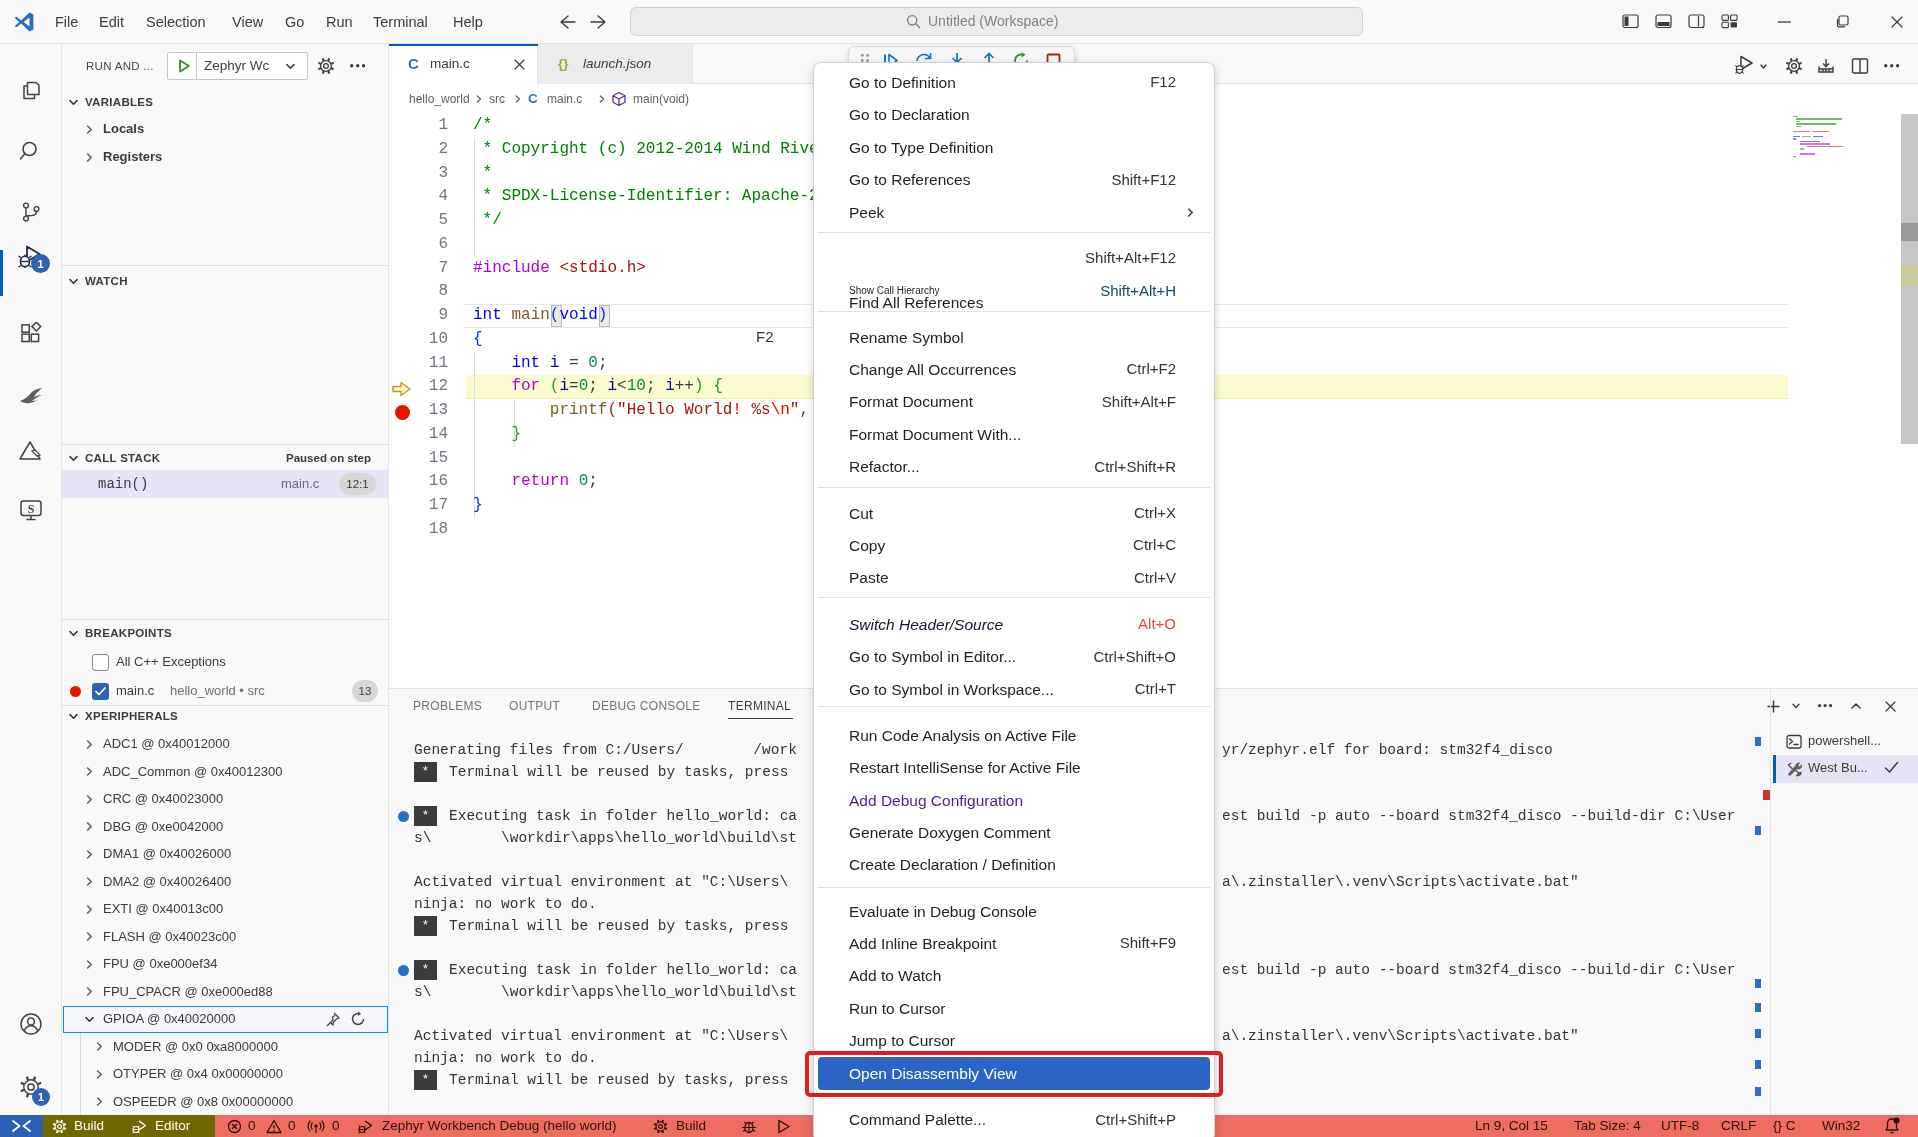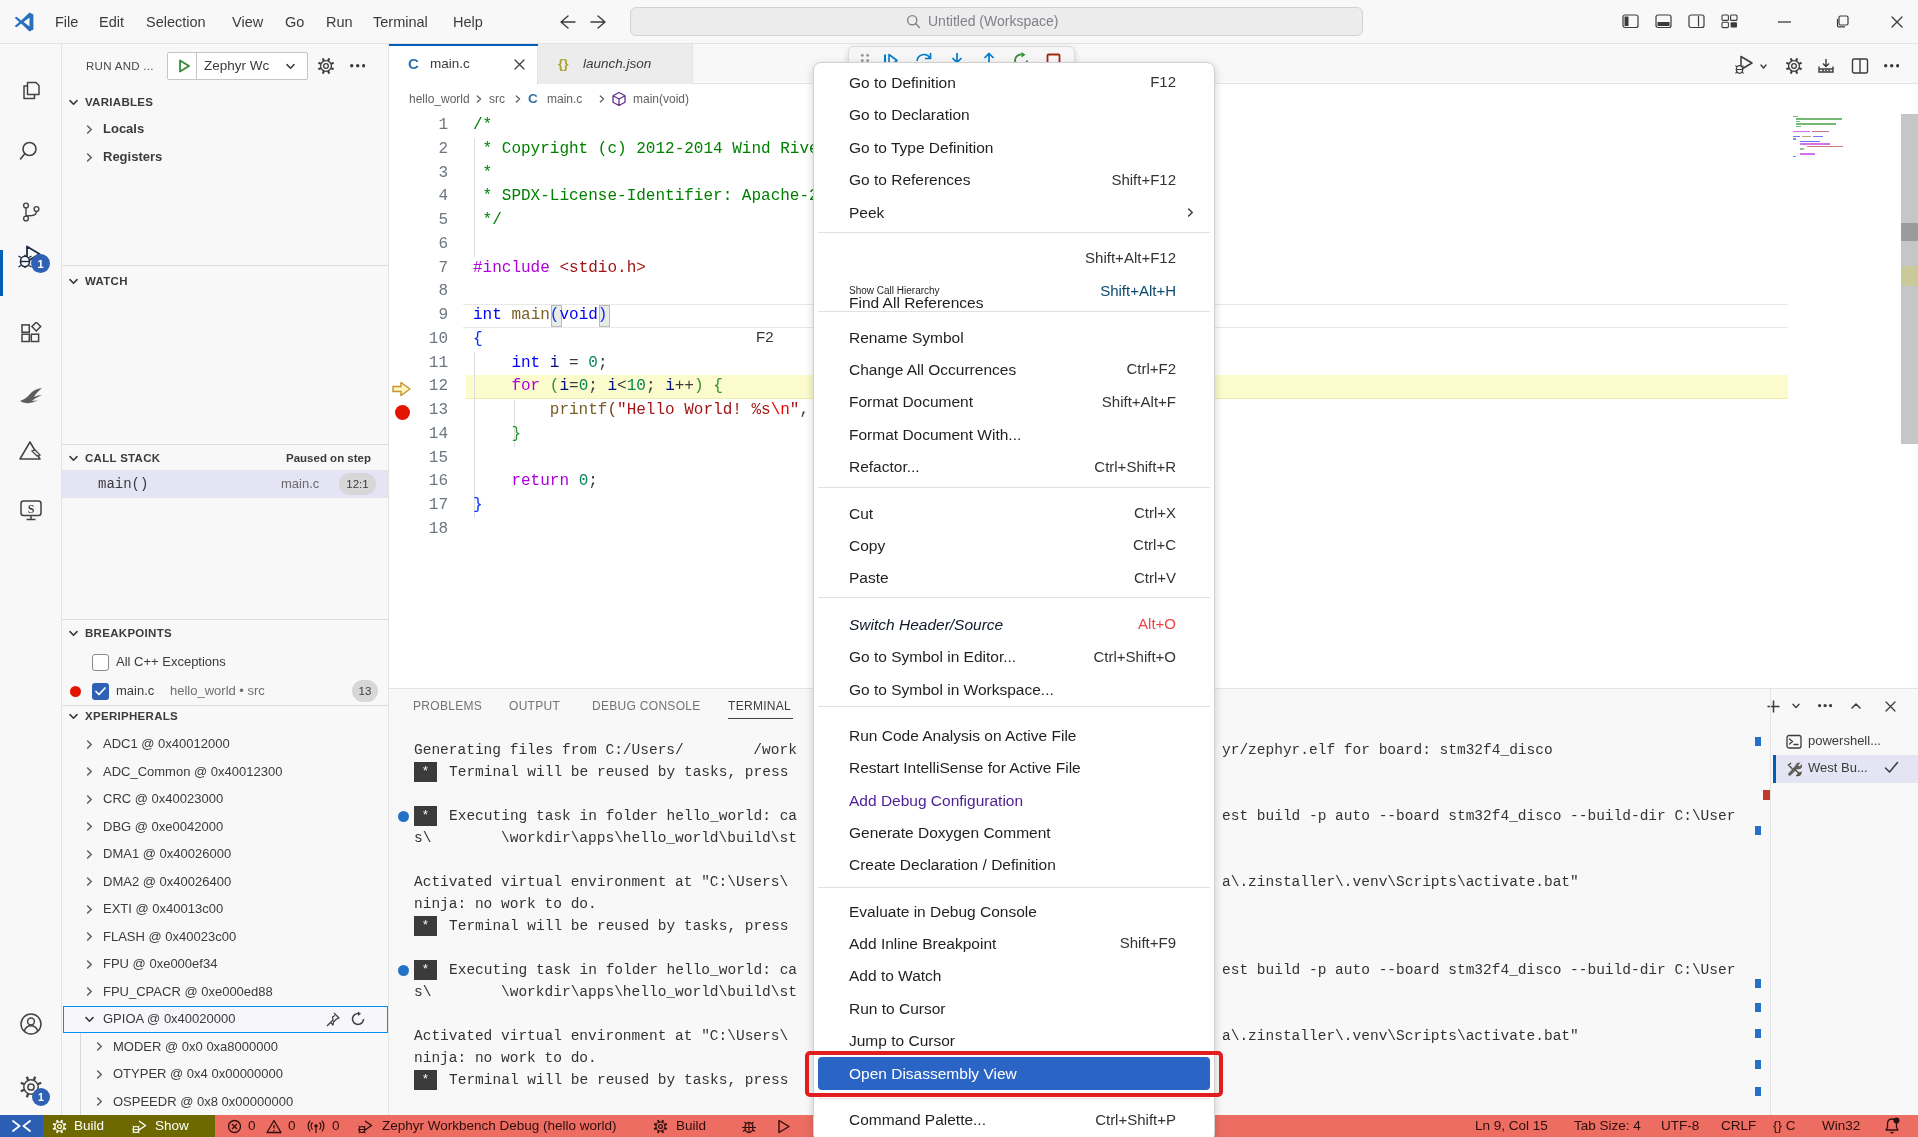--- a/index.html
+++ b/index.html
@@ -475,21 +475,21 @@
       <line x1="5.8" y1="3.3" x2="4.9" y2="1.1" stroke="#ffffff" stroke-width="2.0"></line>
       <line x1="9.2" y1="3.3" x2="10.1" y2="1.1" stroke="#ffffff" stroke-width="2.0"></line>
       <line x1="11.7" y1="5.8" x2="13.9" y2="4.9" stroke="#ffffff" stroke-width="2.0"></line>
     </svg>
 <div style="position:absolute;left:74px;top:1116.0px;height:20px;line-height:20px;font-size:13.5px;color:#ffffff;white-space:pre;">Build</div>
 <svg style="position:absolute;left:130px;top:1118px" width="17" height="17" viewBox="0 0 17 17">
       <path d="M9 3 L15.5 7.5 L9 12" stroke="#fff" stroke-width="1.5" fill="none" stroke-linejoin="round"></path>
       <circle cx="6" cy="11.5" r="3" fill="none" stroke="#fff" stroke-width="1.2"></circle>
       <path d="M3 11.5 H9 M4 9 L2.5 8 M4 14 L2.5 15 M8 9 L9.5 8 M8 14 L9.5 15" stroke="#fff" stroke-width="1"></path>
     </svg>
-<div style="position:absolute;left:155px;top:1116.0px;height:20px;line-height:20px;font-size:13.5px;color:#ffffff;white-space:pre;">Show</div>
+<div style="position:absolute;left:155px;top:1116.0px;height:20px;line-height:20px;font-size:13.5px;color:#ffffff;white-space:pre;">Editor</div>
 <svg style="position:absolute;left:227px;top:1118.5px" width="15" height="15" viewBox="0 0 15 15">
       <circle cx="7.5" cy="7.5" r="6" stroke="#2e0e0c" stroke-width="1.3" fill="none"></circle>
       <path d="M5 5 L10 10 M10 5 L5 10" stroke="#2e0e0c" stroke-width="1.3"></path>
     </svg>
 <div style="position:absolute;left:248px;top:1116.0px;height:20px;line-height:20px;font-size:13.5px;color:#2e0e0c;white-space:pre;">0</div>
 <svg style="position:absolute;left:266px;top:1118.5px" width="16" height="15" viewBox="0 0 16 15">
       <path d="M8 1.5 L15 13.5 H1 Z" stroke="#2e0e0c" stroke-width="1.3" fill="none" stroke-linejoin="round"></path>
       <path d="M8 6 V9.5" stroke="#2e0e0c" stroke-width="1.3"></path>
       <circle cx="8" cy="11.7" r="0.8" fill="#2e0e0c"></circle>
     </svg>
@@ -604,20 +604,21 @@
 <div style="position:absolute;left:756px;top:502.0px;width:420px;height:22px;line-height:22px;font-size:15px;color:#333333;text-align:right;white-space:pre;">Ctrl+X</div>
 <div style="position:absolute;left:849px;top:533.5px;height:23px;line-height:23px;font-size:15.5px;color:#1f1f1f;white-space:pre;">Copy</div>
 <div style="position:absolute;left:756px;top:534.0px;width:420px;height:22px;line-height:22px;font-size:15px;color:#333333;text-align:right;white-space:pre;">Ctrl+C</div>
 <div style="position:absolute;left:849px;top:566.0px;height:23px;line-height:23px;font-size:15.5px;color:#1f1f1f;white-space:pre;">Paste</div>
 <div style="position:absolute;left:756px;top:566.5px;width:420px;height:22px;line-height:22px;font-size:15px;color:#333333;text-align:right;white-space:pre;">Ctrl+V</div>
 <div style="position:absolute;left:849px;top:612.5px;height:23px;line-height:23px;font-size:15.5px;color:#0f172a;white-space:pre;font-style:italic;">Switch Header/Source</div>
 <div style="position:absolute;left:756px;top:613.0px;width:420px;height:22px;line-height:22px;font-size:15px;color:#ef4444;text-align:right;white-space:pre;">Alt+O</div>
 <div style="position:absolute;left:849px;top:645.0px;height:23px;line-height:23px;font-size:15.5px;color:#1f1f1f;white-space:pre;">Go to Symbol in Editor...</div>
 <div style="position:absolute;left:756px;top:645.5px;width:420px;height:22px;line-height:22px;font-size:15px;color:#333333;text-align:right;white-space:pre;">Ctrl+Shift+O</div>
 <div style="position:absolute;left:849px;top:677.5px;height:23px;line-height:23px;font-size:15.5px;color:#1f1f1f;white-space:pre;">Go to Symbol in Workspace...</div>
+<div style="position:absolute;left:756px;top:678.0px;width:420px;height:22px;line-height:22px;font-size:15px;color:#333333;text-align:right;white-space:pre;">Ctrl+T</div>
 <div style="position:absolute;left:849px;top:723.5px;height:23px;line-height:23px;font-size:15.5px;color:#1f1f1f;white-space:pre;">Run Code Analysis on Active File</div>
 <div style="position:absolute;left:849px;top:756.0px;height:23px;line-height:23px;font-size:15.5px;color:#1f1f1f;white-space:pre;">Restart IntelliSense for Active File</div>
 <div style="position:absolute;left:849px;top:788.5px;height:23px;line-height:23px;font-size:15.5px;color:#4c1d95;white-space:pre;">Add Debug Configuration</div>
 <div style="position:absolute;left:849px;top:820.5px;height:23px;line-height:23px;font-size:15.5px;color:#1f1f1f;white-space:pre;">Generate Doxygen Comment</div>
 <div style="position:absolute;left:849px;top:853.0px;height:23px;line-height:23px;font-size:15.5px;color:#1f1f1f;white-space:pre;">Create Declaration / Definition</div>
 <div style="position:absolute;left:849px;top:899.5px;height:23px;line-height:23px;font-size:15.5px;color:#1f1f1f;white-space:pre;">Evaluate in Debug Console</div>
 <div style="position:absolute;left:849px;top:931.5px;height:23px;line-height:23px;font-size:15.5px;color:#1f1f1f;white-space:pre;">Add Inline Breakpoint</div>
 <div style="position:absolute;left:756px;top:932.0px;width:420px;height:22px;line-height:22px;font-size:15px;color:#333333;text-align:right;white-space:pre;">Shift+F9</div>
 <div style="position:absolute;left:849px;top:964.0px;height:23px;line-height:23px;font-size:15.5px;color:#1f1f1f;white-space:pre;">Add to Watch</div>
 <div style="position:absolute;left:849px;top:996.5px;height:23px;line-height:23px;font-size:15.5px;color:#1f1f1f;white-space:pre;">Run to Cursor</div>

